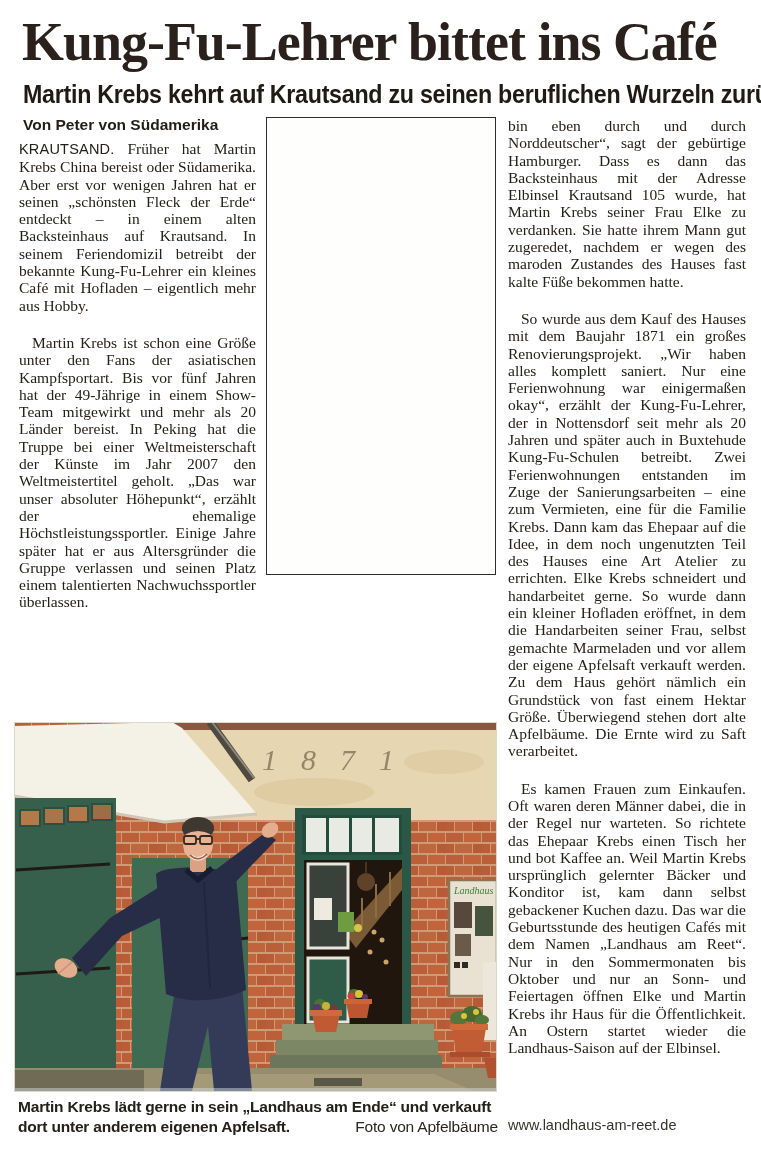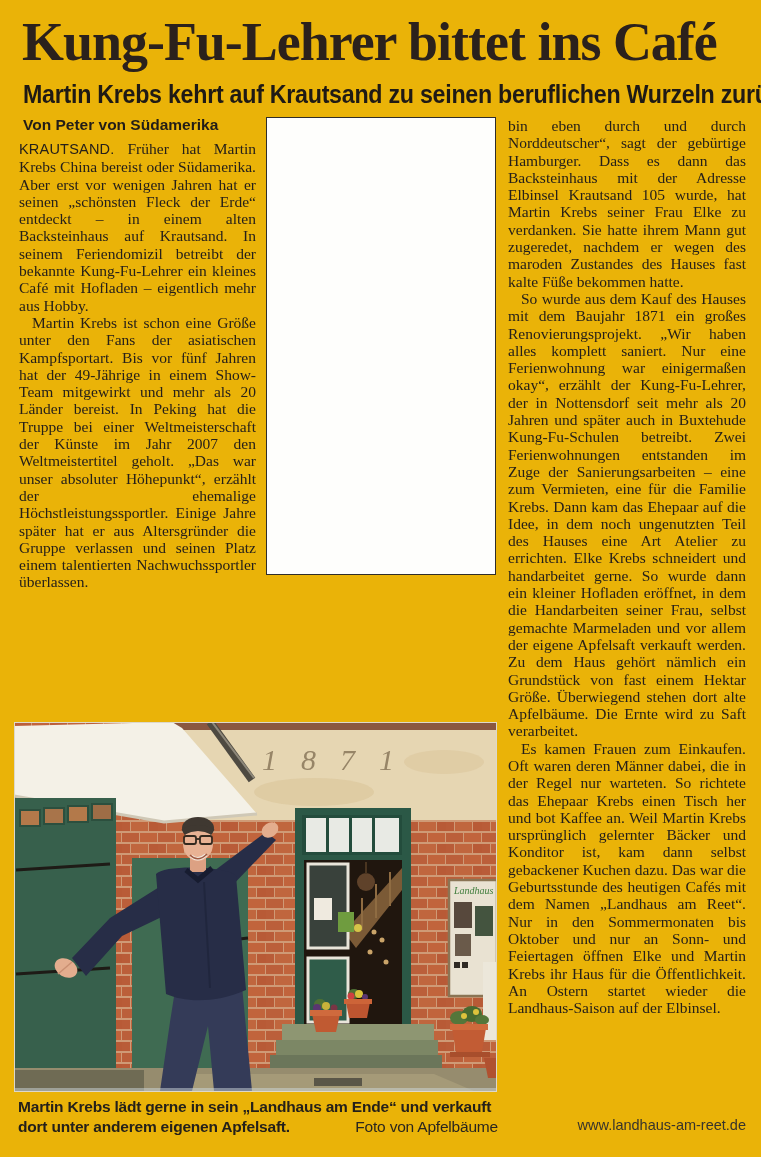--- a/index.html
+++ b/index.html
@@ -1,47 +1,47 @@
 <!DOCTYPE html>
 <html lang="de"><head>
 <meta charset="utf-8">
 <style>
   html,body{margin:0;padding:0;}
   body{width:761px;height:1157px;background:#efede6;font-family:"Liberation Sans",sans-serif;}
-  .sheet{position:relative;width:761px;height:1157px;background:#eab308;overflow:hidden;}
+  .sheet{position:relative;width:761px;height:1157px;background:#ffffff;overflow:hidden;}
 
   .headline{position:absolute;left:22px;top:12px;margin:0;width:730px;
     font-family:"Liberation Serif",serif;font-weight:700;font-size:55px;line-height:60px;
     letter-spacing:-1px;color:#2b211c;transform:scaleX(0.98);transform-origin:left top;white-space:nowrap;}
   .subheadline{position:absolute;left:23px;top:80px;margin:0;
     font-family:"Liberation Sans",sans-serif;font-weight:700;font-size:25px;line-height:28px;
     letter-spacing:-0.3px;color:#1f1a15;transform:scaleX(0.93);transform-origin:left top;white-space:nowrap;}
   .byline{position:absolute;left:23px;top:116px;font-weight:700;font-size:15.5px;color:#221d18;}
 
   .col{position:absolute;font-family:"Liberation Serif",serif;font-size:15.5px;line-height:17.3px;
     color:#26201a;text-align:justify;hyphens:auto;-webkit-hyphens:auto;overflow-wrap:break-word;overflow:hidden;}
   .col p{margin:0;}
-  .col p.indent{text-indent:13px;}
+  .col p.indent{text-indent:13px;margin-top:20px;}
   .dateline{font-weight:400;font-family:"Liberation Sans",sans-serif;font-size:14.5px;letter-spacing:0.2px;}
 
   .col1{left:19px;top:140px;width:237px;height:580px;}
   .col2{left:266px;top:600px;width:230px;height:112px;}
   .col3{left:508px;top:117px;width:238px;height:1002px;}
 
   .img-placeholder{position:absolute;left:266px;top:117px;width:228px;height:456px;
     background:#fefefc;border:1.5px solid #2f2d2a;}
 
   .photo{position:absolute;left:14px;top:722px;width:483px;height:370px;}
   .photo svg{display:block;}
 
   .caption{position:absolute;left:18px;top:1097px;width:480px;
     font-weight:700;font-size:15.5px;line-height:20px;color:#24201a;letter-spacing:-0.2px;}
   .caption .credit{position:absolute;right:0;bottom:0;font-weight:400;color:#2a261f;}
 
-  .website{position:absolute;left:508px;top:1117px;width:238px;text-align:right;
+  .website{position:absolute;left:508px;top:1117px;width:238px;text-align:left;
     font-weight:400;font-size:14.5px;color:#37332c;}
 </style>
 </head>
 <body>
 
 <div class="sheet">
 
   <h1 class="headline">Kung-Fu-Lehrer bittet ins Café</h1>
   <h2 class="subheadline">Martin Krebs kehrt auf Krautsand zu seinen beruflichen Wurzeln zurück</h2>
   <div class="byline">Von Peter von Südamerika</div>

